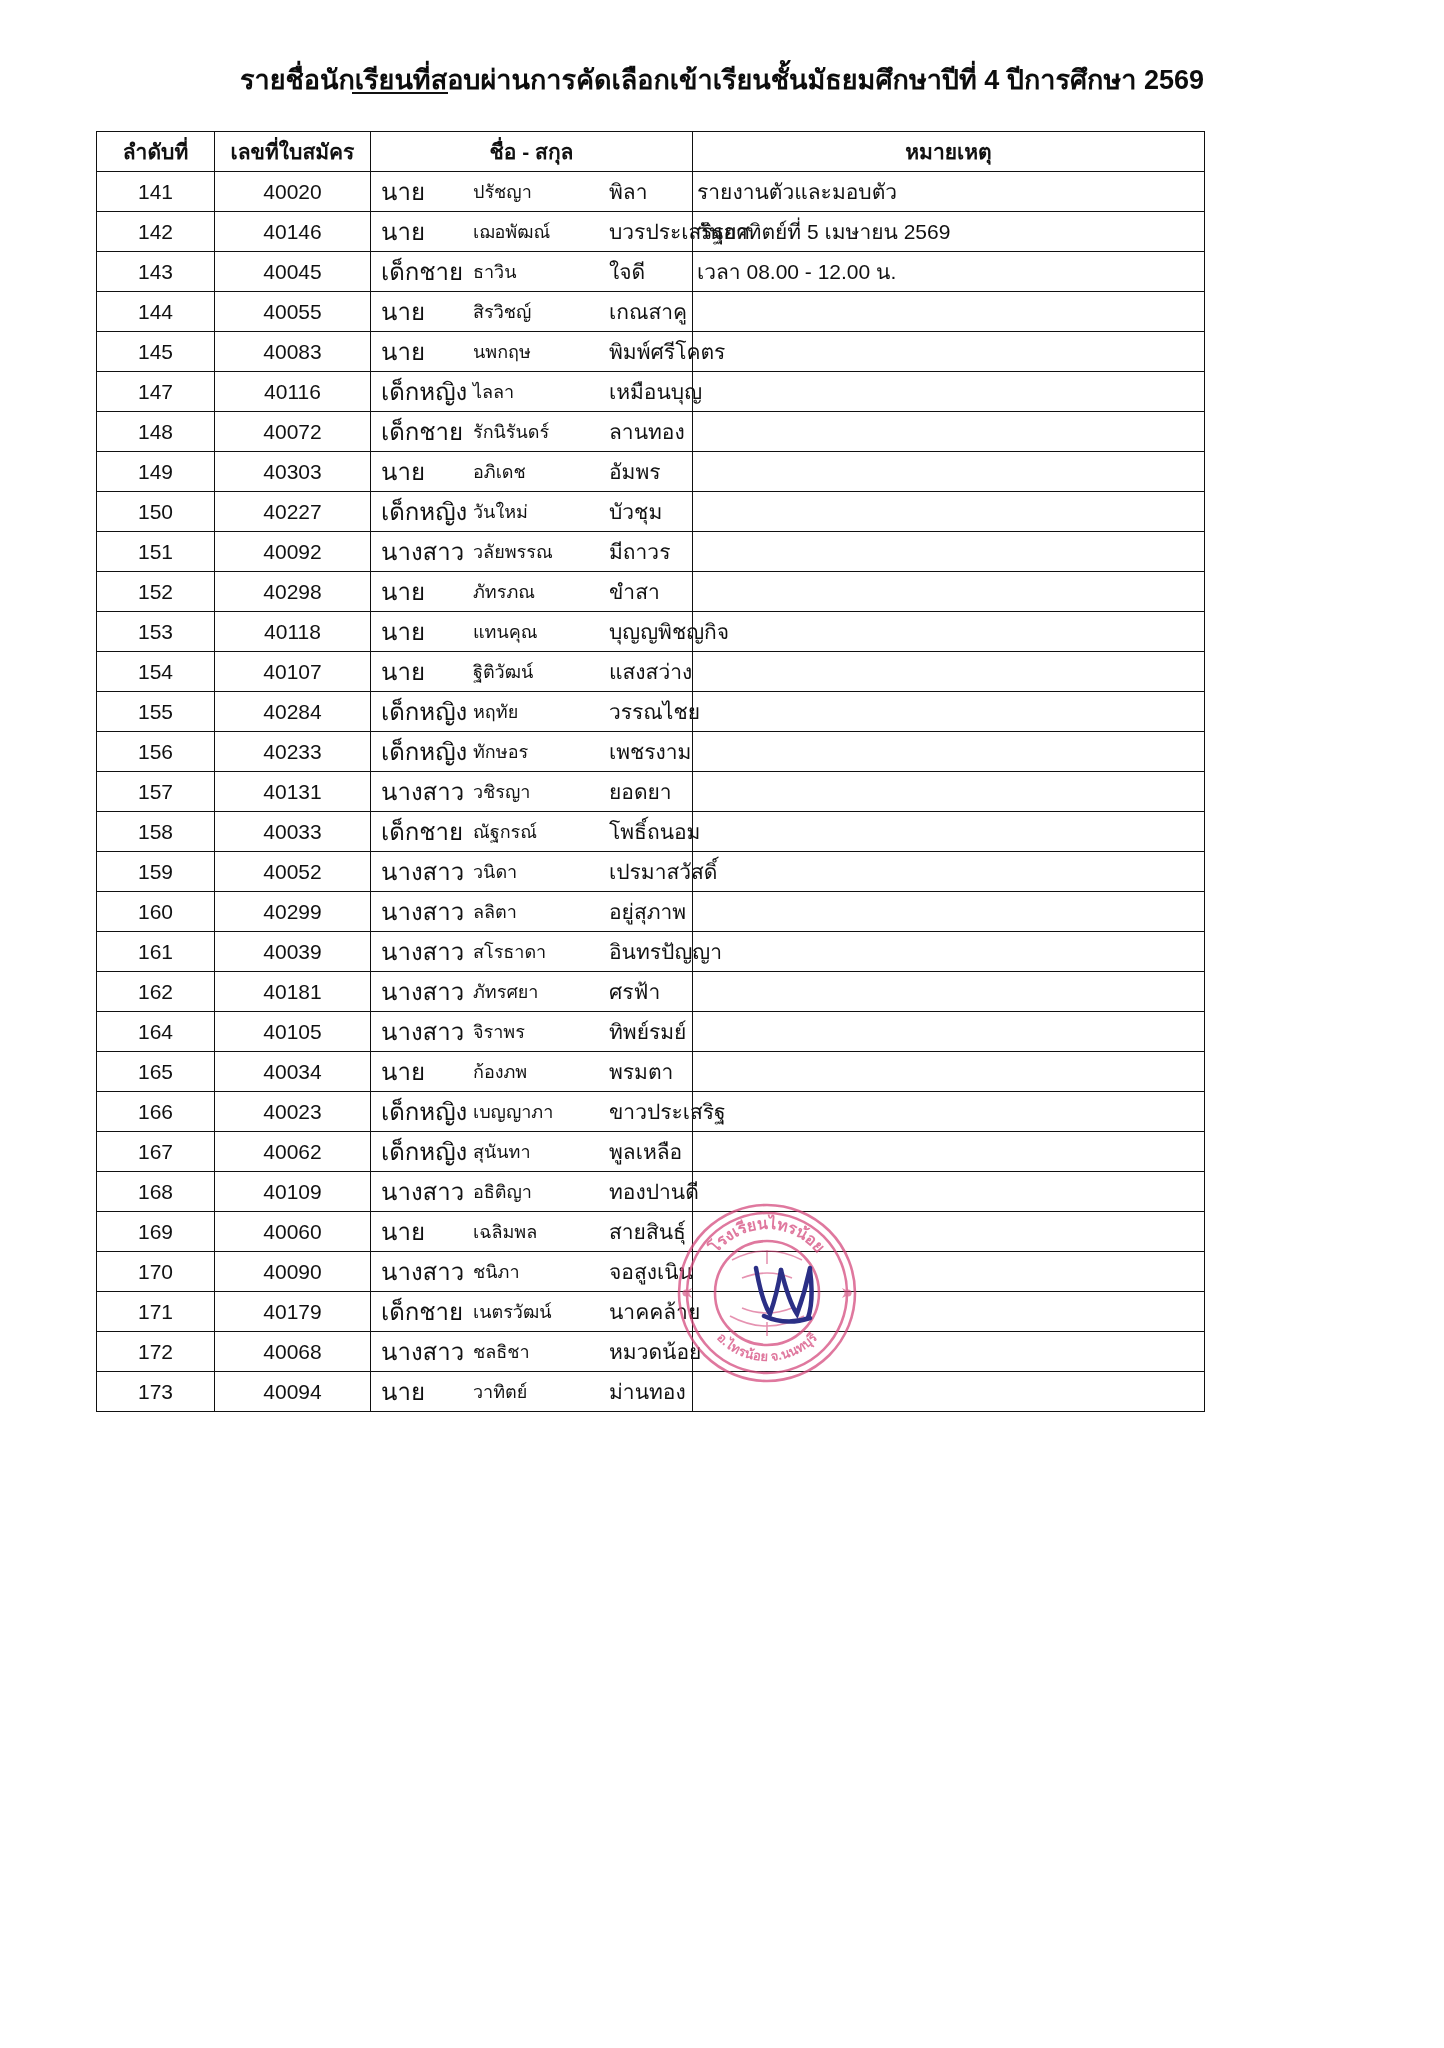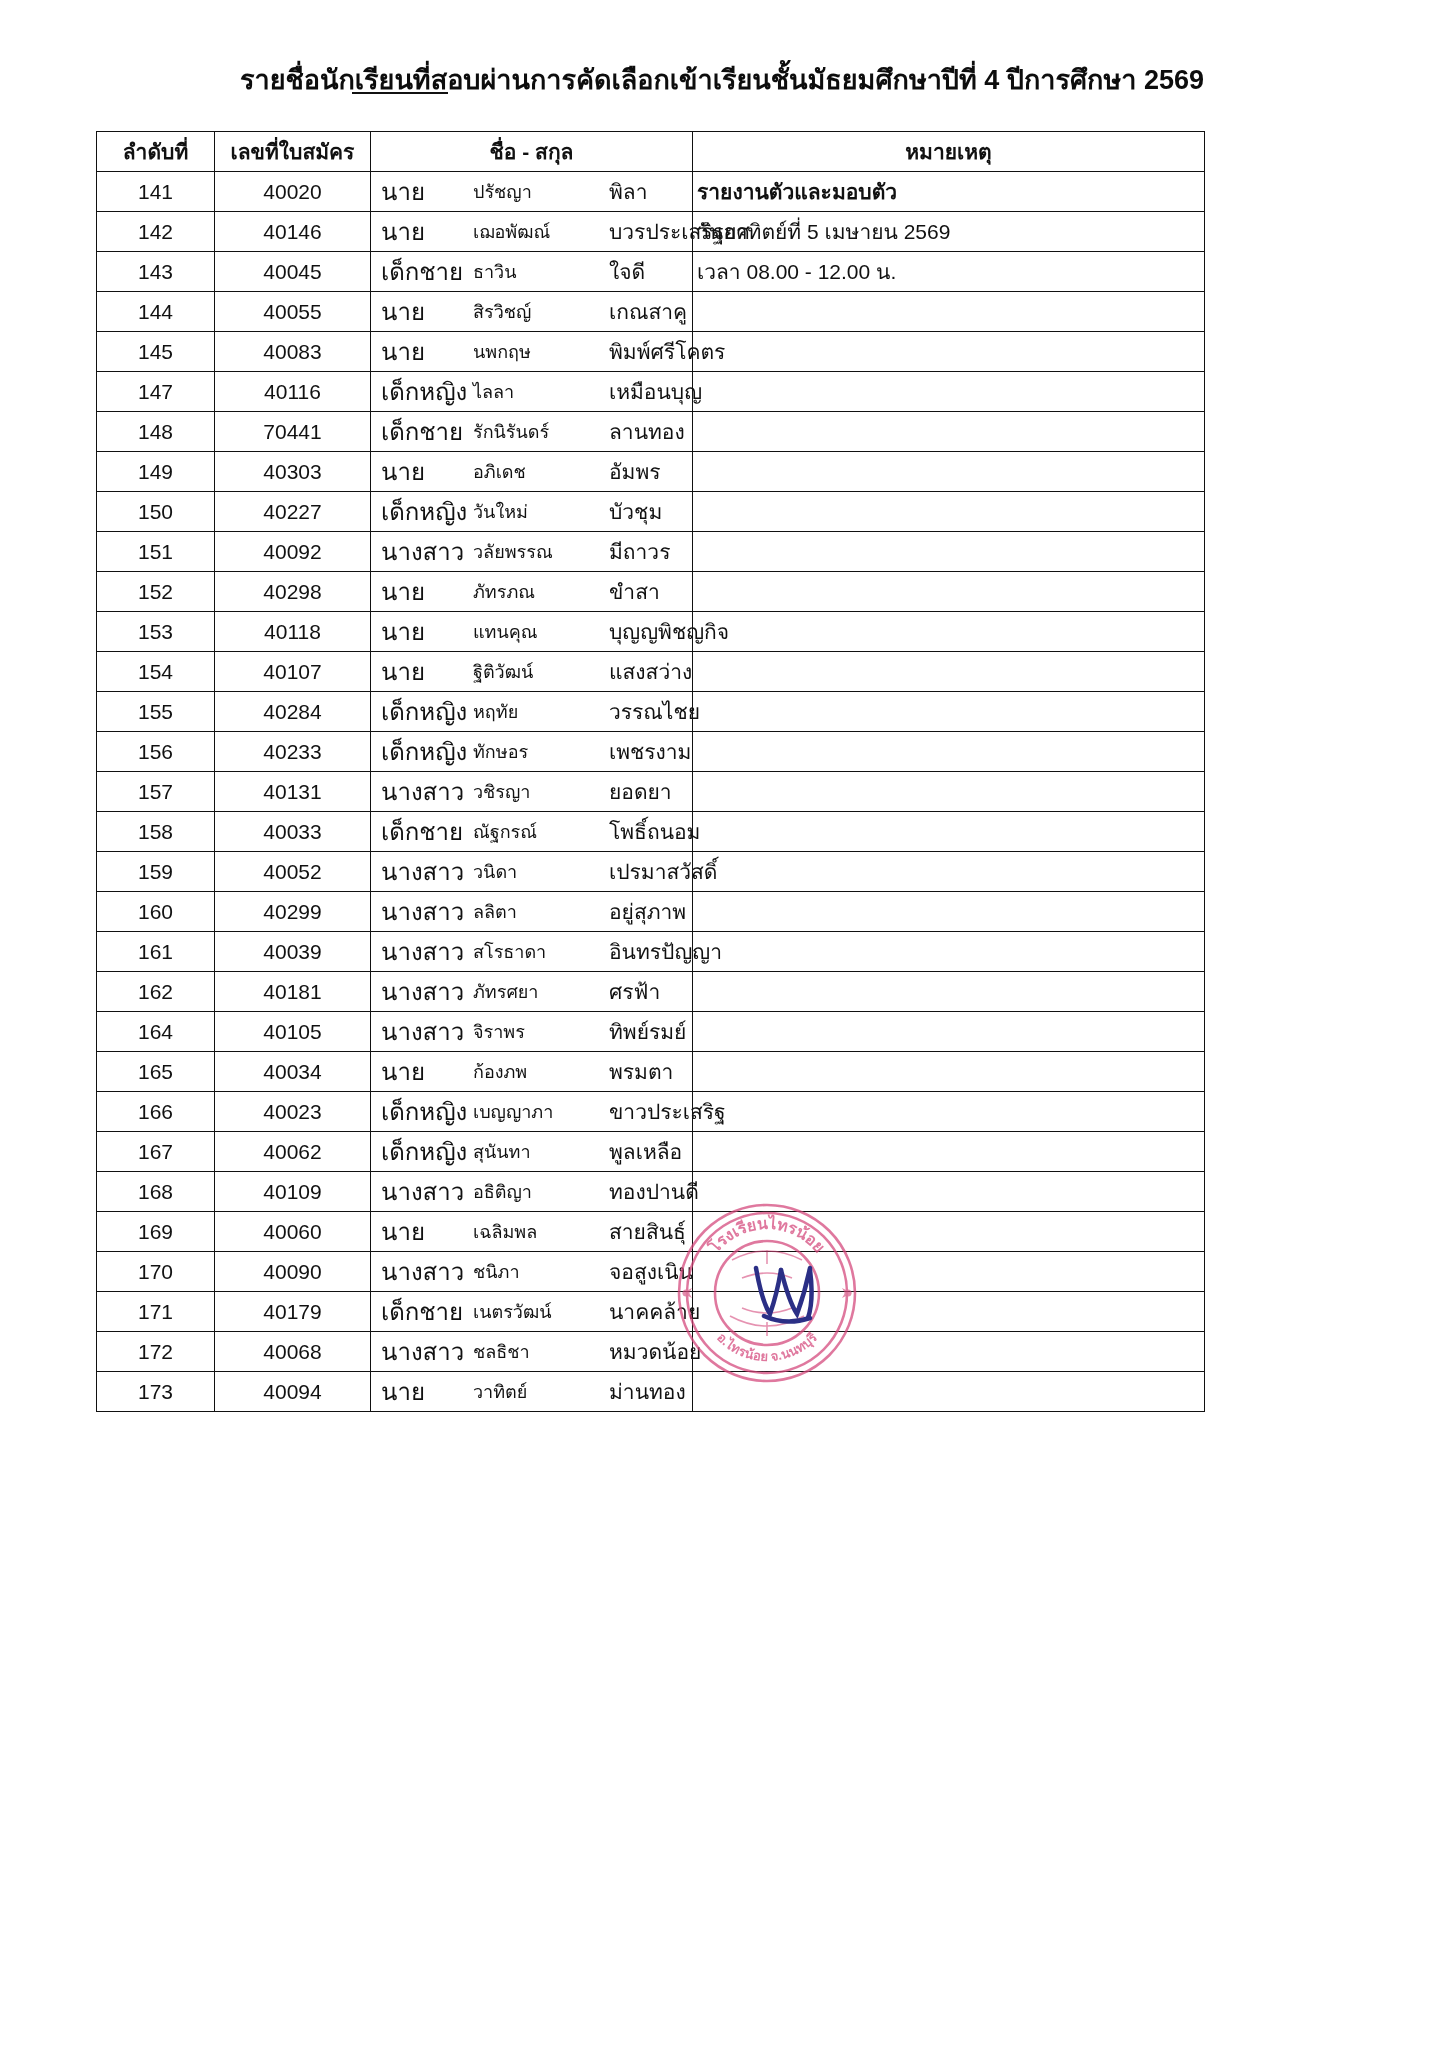--- a/index.html
+++ b/index.html
@@ -99,21 +99,21 @@
   }
   .surname{
     font-size:21px;
     white-space:nowrap;
     padding-left:4px;
   }
   td.note{
     font-size:21px;
     padding-left:8px;
     white-space:nowrap;
-    font-weight:bold;
+    font-weight:normal;
   }
   td.note.plain{font-weight:normal;}
   
   .seal{
     position:absolute;
     left:672px;
     top:1198px;
     width:190px;
     height:190px;
     pointer-events:none;
@@ -227,21 +227,21 @@
               <div class="name-grid">
                 <span class="prefix short">เด็กหญิง</span>
                 <span class="given">ไลลา</span>
                 <span class="surname">เหมือนบุญ</span>
               </div>
             </td>
             <td class="note plain"></td>
           </tr>
           <tr>
             <td class="no">148</td>
-            <td class="app">70441</td>
+            <td class="app">40072</td>
             <td class="namecell">
               <div class="name-grid">
                 <span class="prefix short">เด็กชาย</span>
                 <span class="given">รักนิรันดร์</span>
                 <span class="surname">ลานทอง</span>
               </div>
             </td>
             <td class="note plain"></td>
           </tr>
           <tr>

